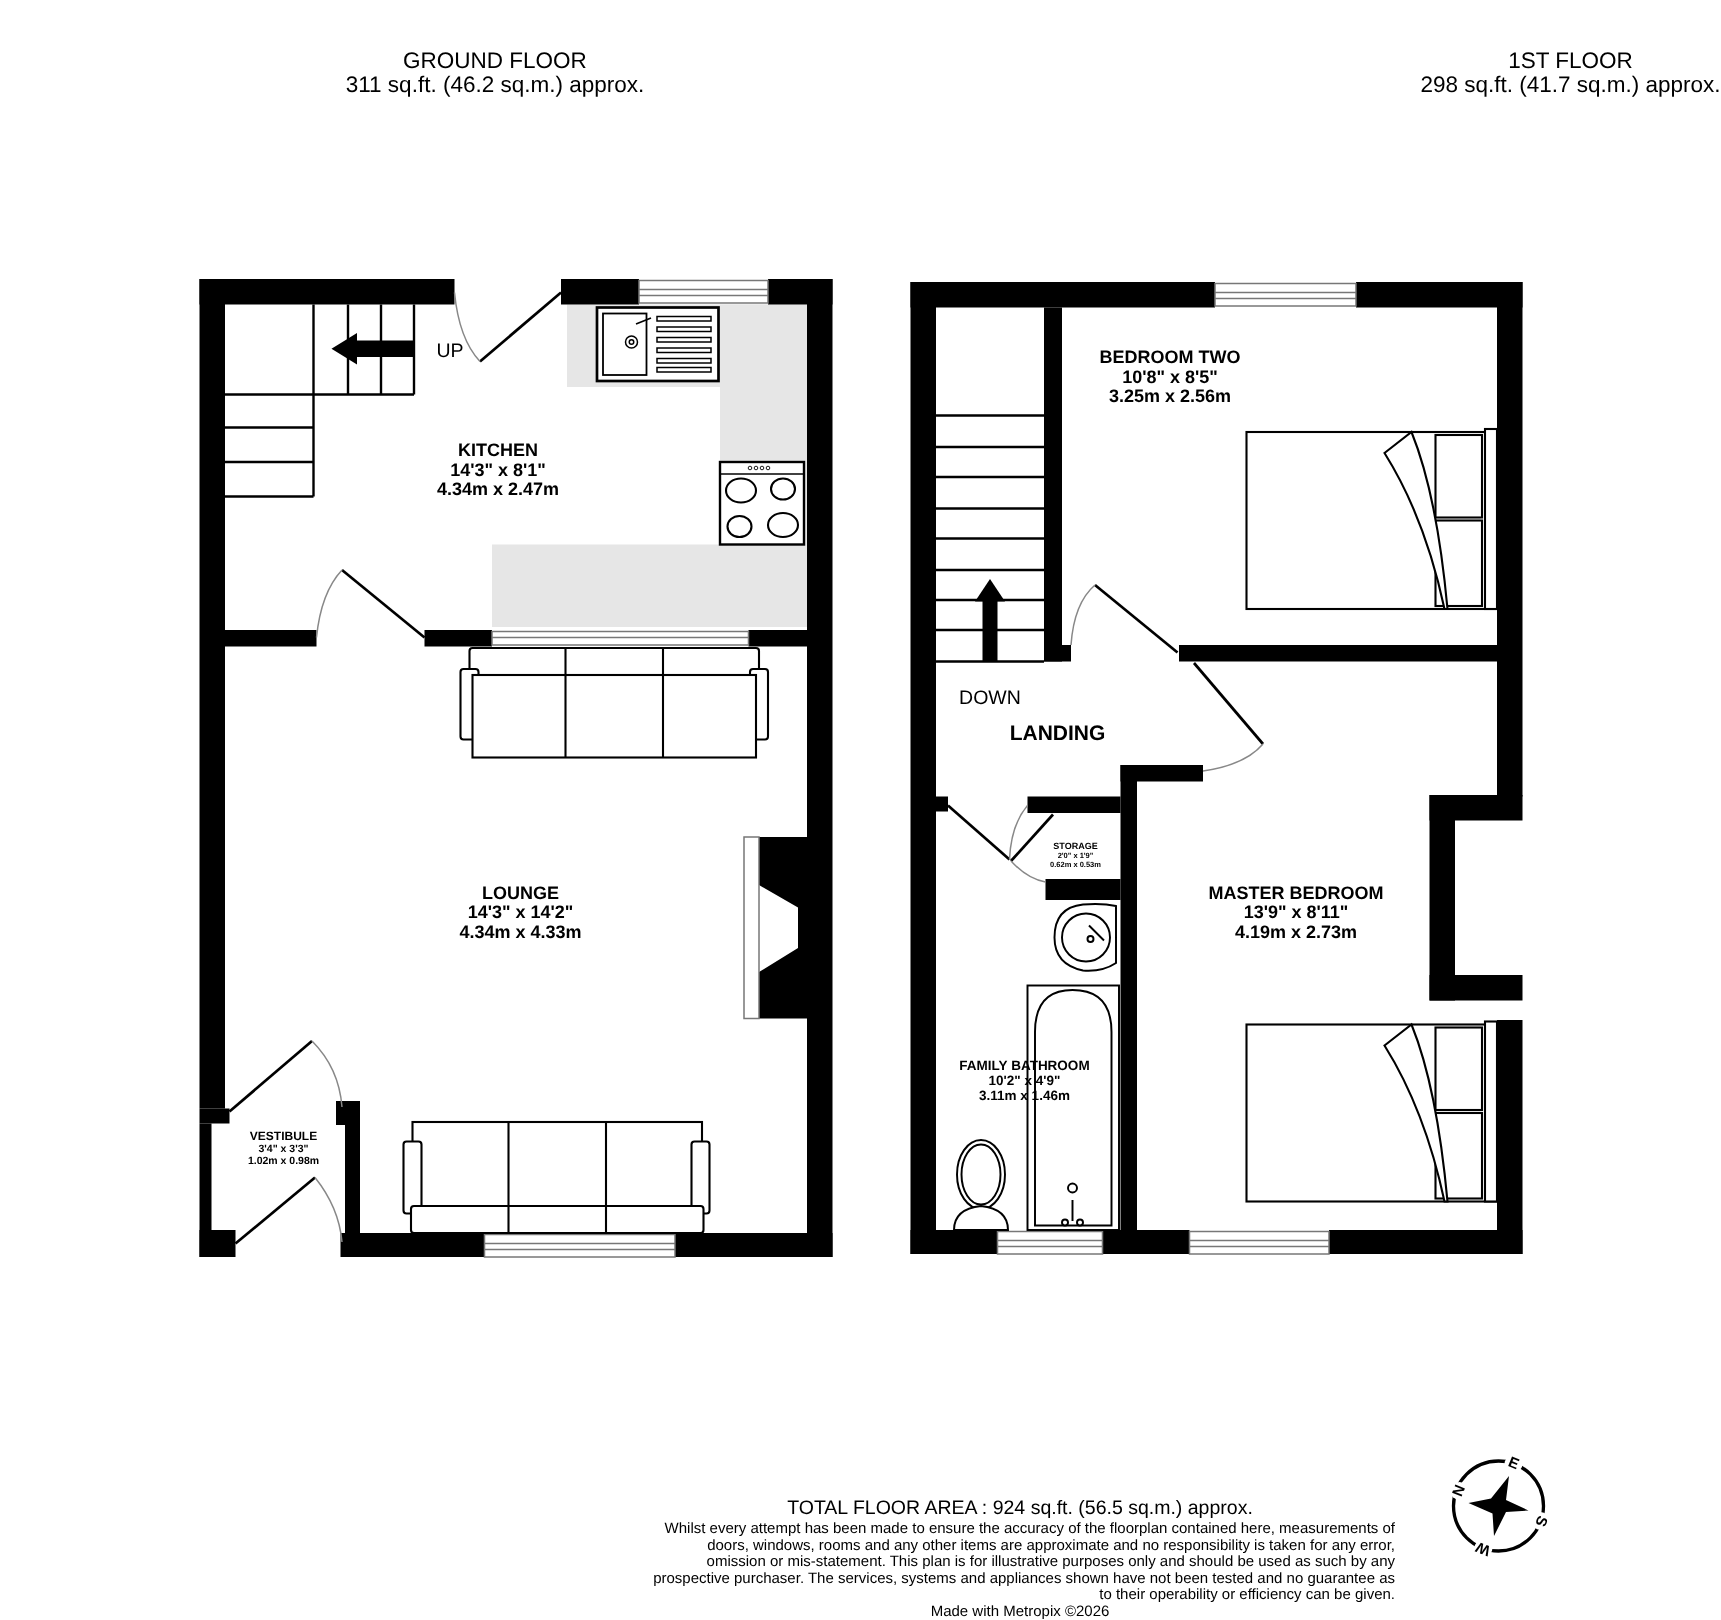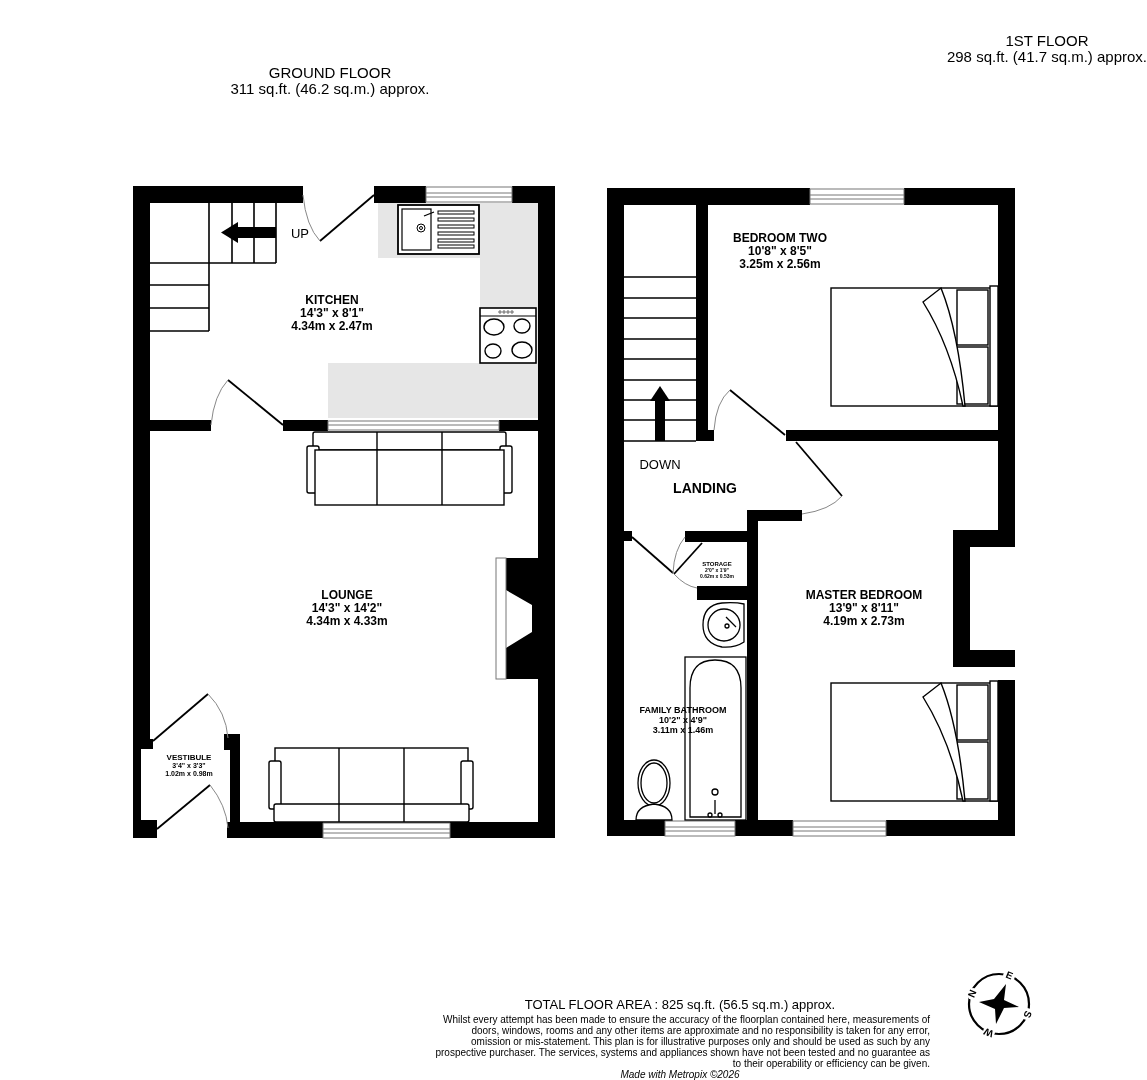--- a/index.html
+++ b/index.html
@@ -1,29 +1,29 @@
 <!DOCTYPE html>
 <html><head>
   <meta charset="utf-8">
   <style>
     html, body { margin: 0; padding: 0; background: #ffffff; }
     body { width: 1147px; height: 1080px; position: relative; overflow: hidden;
            font-family: "Liberation Sans", sans-serif; color: #000; }
     .floor-header { position: absolute; text-align: center; font-size: 15px; line-height: 16px; }
     .floor-header .fh-title { display: block; }
     .floor-header .fh-area { display: block; }
-    #gf-header { left: 205px; top: 33px; width: 250px; margin-top: 32px; }
+    #gf-header { left: 205px; top: 33px; width: 250px; }
     #ff-header { left: 922px; top: 33px; width: 250px; }
     svg#plan { position: absolute; left: 0; top: 0; }
     .room-label { font-family: "Liberation Sans", sans-serif; font-weight: bold; text-anchor: middle; fill: #000; }
     .plain-label { font-family: "Liberation Sans", sans-serif; text-anchor: middle; fill: #000; }
     .footer { position: absolute; left: 430px; top: 997px; width: 500px; text-align: center; }
     .footer .total { font-size: 13px; line-height: 15px; margin-bottom: 2px; }
     .footer .disclaimer { font-size: 10px; line-height: 11px; text-align: right; }
-    .footer .credit { font-size: 10px; line-height: 11px; font-style: italic; }
+    .footer .credit { font-size: 10px; line-height: 11px; }
   </style>
 </head>
 <body>
 
 <div class="floor-header" id="gf-header">
   <span class="fh-title">GROUND FLOOR</span>
   <span class="fh-area">311 sq.ft. (46.2 sq.m.) approx.</span>
 </div>
 
 <div class="floor-header" id="ff-header">
@@ -316,16 +316,16 @@
     <circle cx="-10" cy="28" r="6" fill="#fff"></circle>
     <polygon points="7,-20 5,-4 20,3 5,4 -3,20 -4,5 -20,-2 -5,-5" fill="#000"></polygon>
     <text x="-26" y="-10" font-size="10" font-weight="bold" text-anchor="middle" dominant-baseline="middle" transform="rotate(-68 -26 -10)" font-family="Liberation Sans, sans-serif">N</text>
     <text x="10" y="-28" font-size="10" font-weight="bold" text-anchor="middle" dominant-baseline="middle" transform="rotate(22 10 -28)" font-family="Liberation Sans, sans-serif">E</text>
     <text x="28" y="10" font-size="10" font-weight="bold" text-anchor="middle" dominant-baseline="middle" transform="rotate(112 28 10)" font-family="Liberation Sans, sans-serif">S</text>
     <text x="-10" y="28" font-size="10" font-weight="bold" text-anchor="middle" dominant-baseline="middle" transform="rotate(-158 -10 28)" font-family="Liberation Sans, sans-serif">W</text>
   </g>
 </svg>
 
 <div class="footer">
-  <div class="total">TOTAL FLOOR AREA : 825 sq.ft. (56.5 sq.m.) approx.</div>
+  <div class="total">TOTAL FLOOR AREA : 924 sq.ft. (56.5 sq.m.) approx.</div>
   <div class="disclaimer">Whilst every attempt has been made to ensure the accuracy of the floorplan contained here, measurements of doors, windows, rooms and any other items are approximate and no responsibility is taken for any error, omission or mis-statement. This plan is for illustrative purposes only and should be used as such by any prospective purchaser. The services, systems and appliances shown have not been tested and no guarantee as to their operability or efficiency can be given.</div>
   <div class="credit">Made with Metropix ©2026</div>
 </div>
 
 </body></html>

